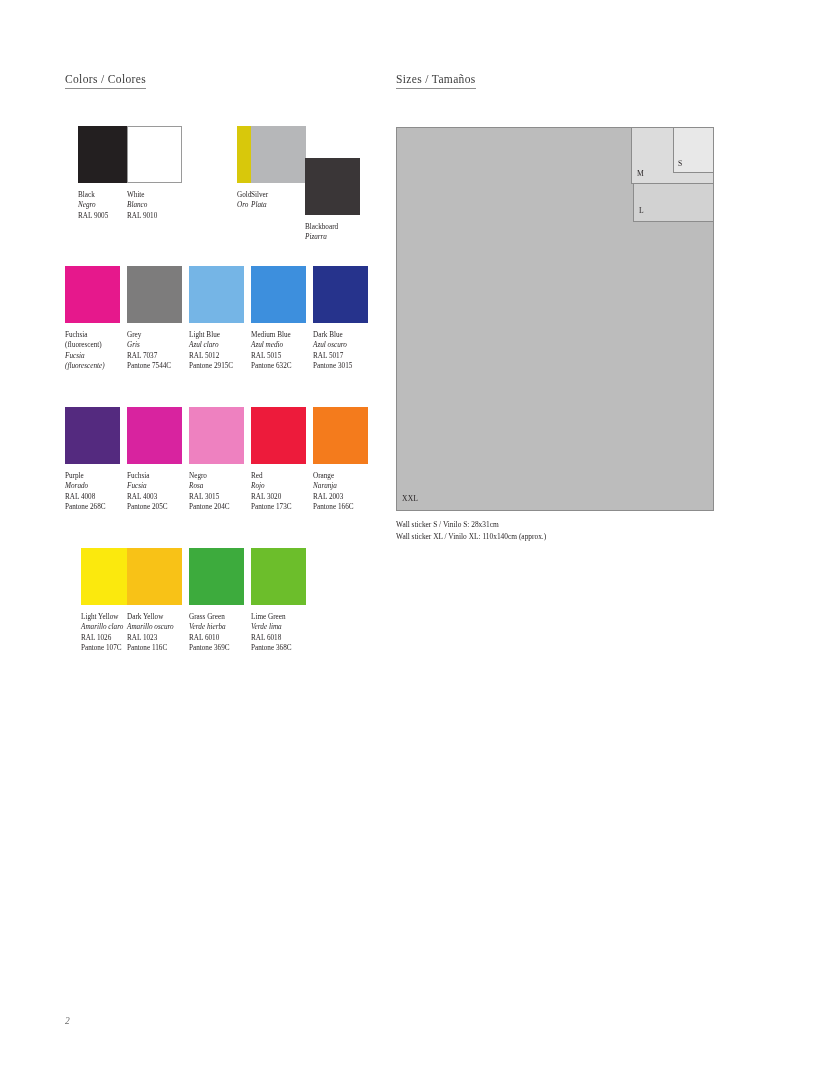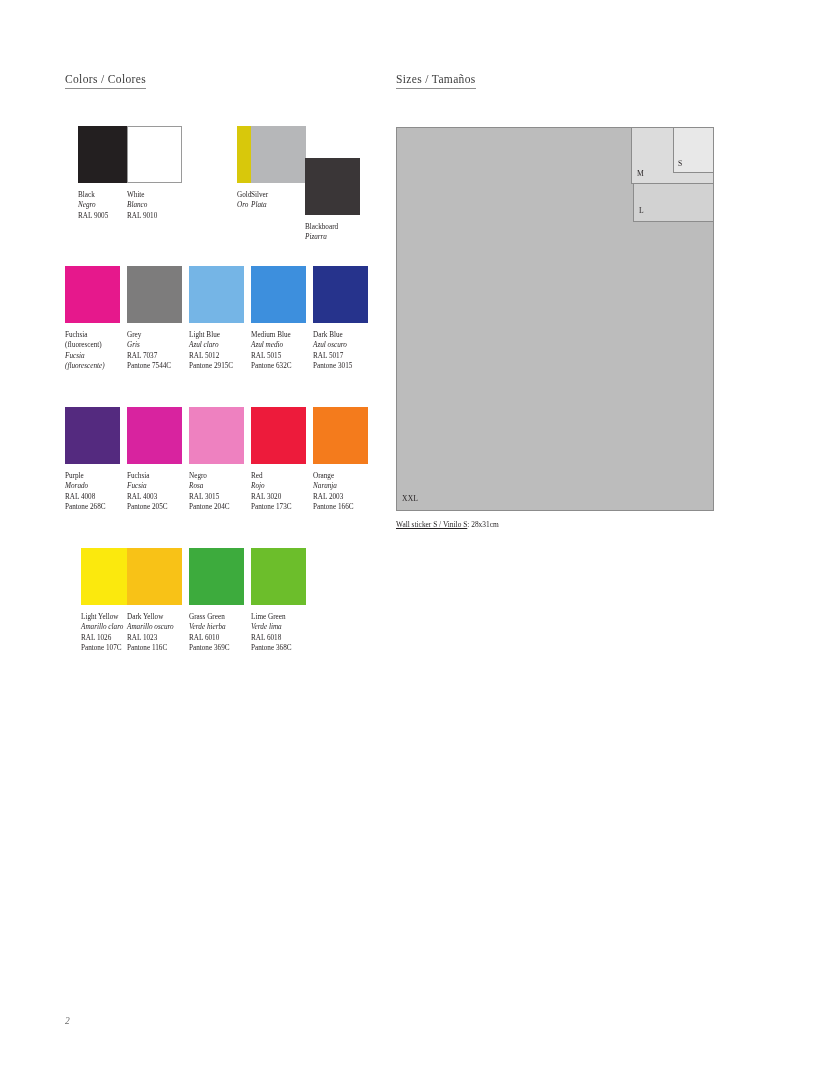--- a/index.html
+++ b/index.html
@@ -105,21 +105,20 @@
     width: 330px;
   }
   .legend-line {
     font-family: "Liberation Serif", serif;
     font-size: 7.4px;
     line-height: 12.3px;
     color: #231f20;
     white-space: nowrap;
   }
   .legend-line .lg-name {
-    text-decoration: underline;
     text-underline-offset: 1px;
     text-align: right;
   }
 
   
   #page-number {
     position: absolute;
     left: 65px;
     top: 1016px;
     font-family: "Liberation Serif", serif;
@@ -321,17 +320,18 @@
       <div class="size-box" style="left: 235px; top: 0px; width: 83px; height: 57px; background: rgb(220, 220, 220); z-index: 4;">
         <span class="size-tag" style="left: 5px; bottom: 5px;">M</span>
       </div>
       <div class="size-box" style="left: 277px; top: 0px; width: 41px; height: 46px; background: rgb(232, 232, 232); z-index: 5;">
         <span class="size-tag" style="left: 4px; bottom: 4px;">S</span>
       </div>
     </div>
 
   <div id="sizes-legend">
       <div class="legend-line"><span class="lg-name">Wall sticker S / Vinilo S</span><span>: 28x31cm</span></div>
+      <div class="legend-line"><span class="lg-name">Wall sticker XL / Vinilo XL</span><span>: 110x140cm (approx.)</span></div>
     </div>
 
   <div id="page-number">2</div>
 
 </div>
 
 </body></html>

